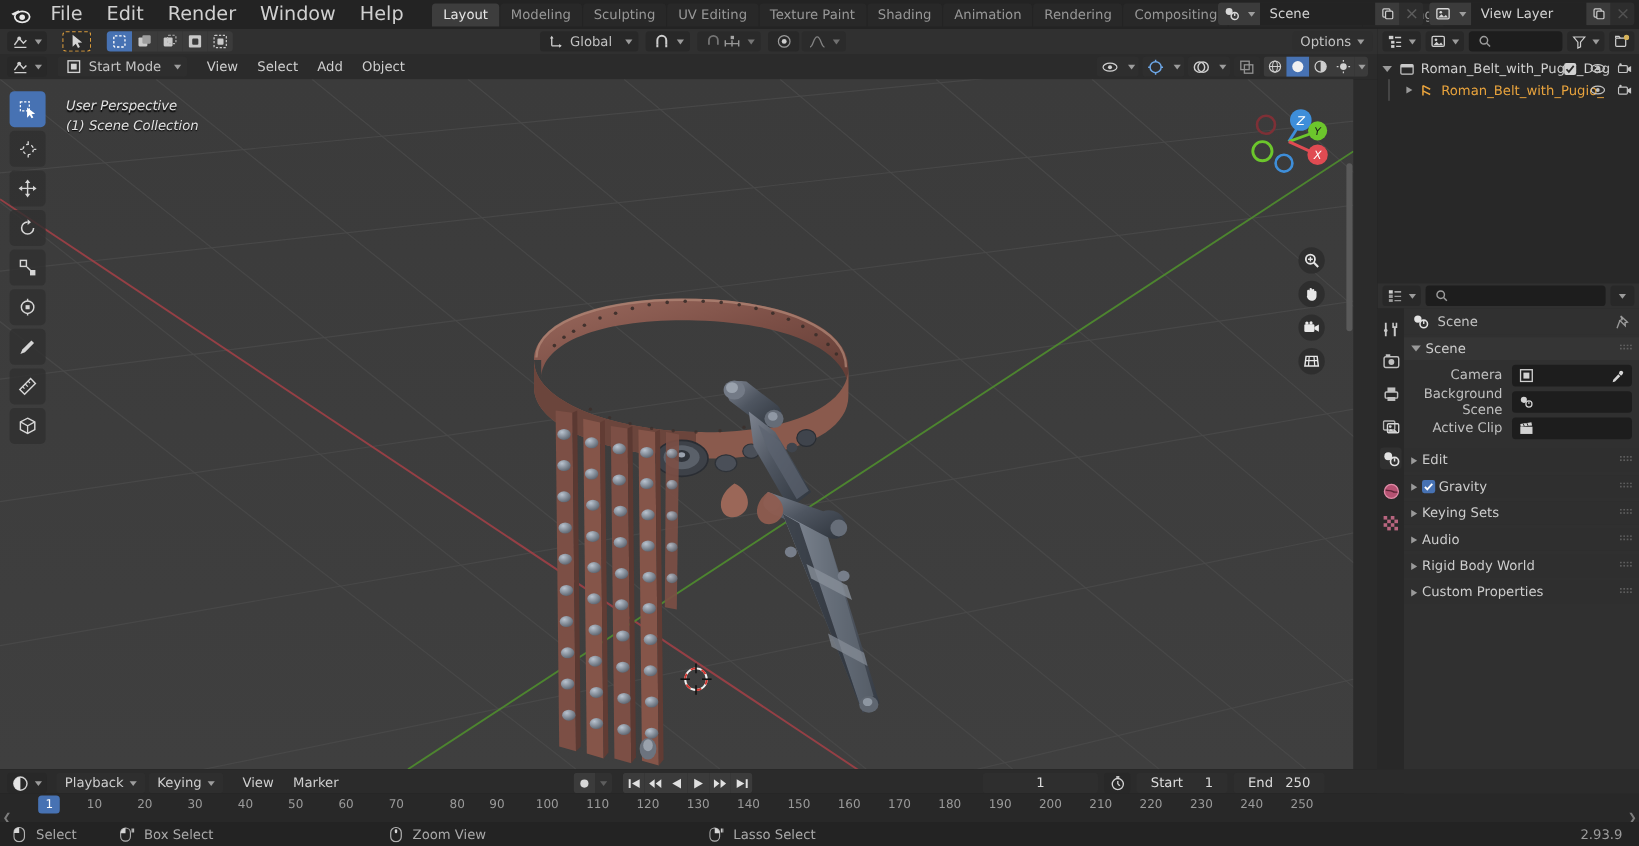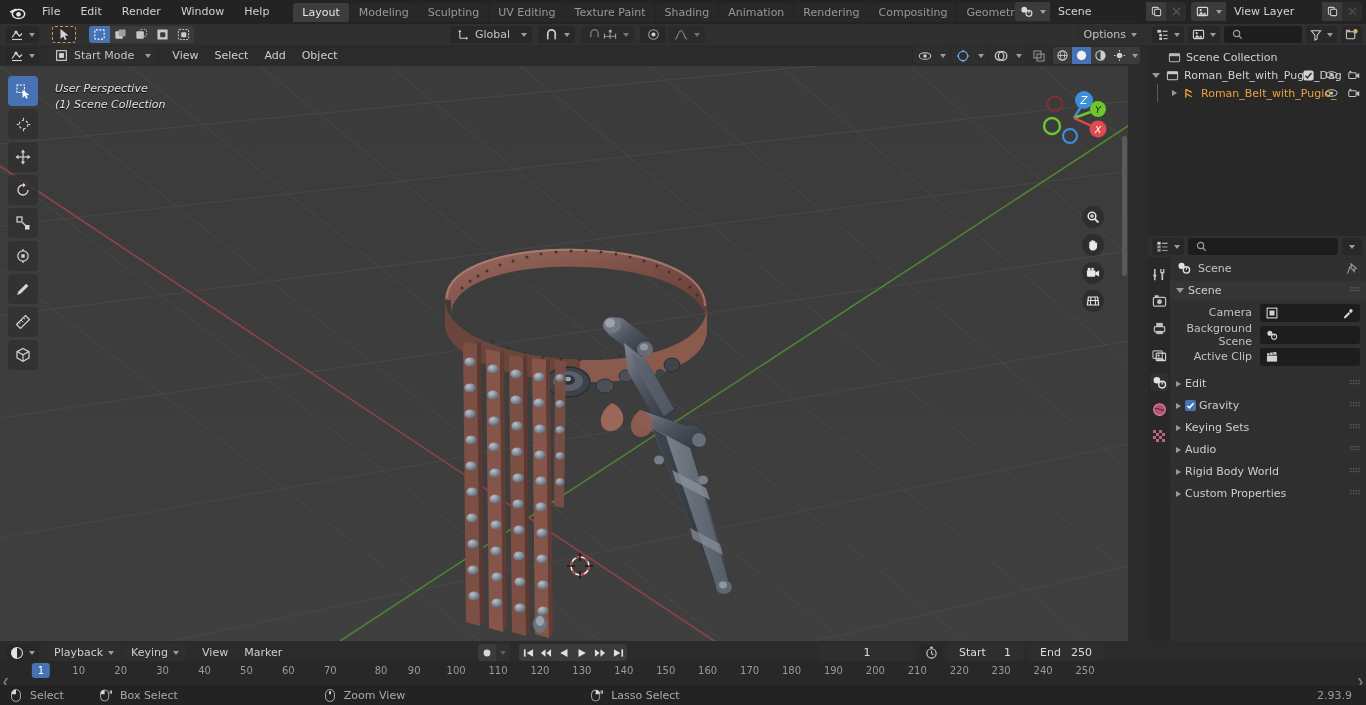--- a/index.html
+++ b/index.html
@@ -15,21 +15,21 @@
   
   .row{display:flex;align-items:center;}
   .btn{display:flex;align-items:center;justify-content:center;background:#2e2e2e;border-radius:3px;height:18px;padding:0 7px;color:#c3c3c3;white-space:nowrap;}
   .caret{width:0;height:0;border-left:3px solid transparent;border-right:3px solid transparent;border-top:4px solid #b0b0b0;margin-left:5px;opacity:.85;}
   .icoBox{width:16px;height:16px;display:inline-flex;align-items:center;justify-content:center;}
   svg{display:block;}
 
   
   .topbar{position:absolute;left:0;top:0;width:1366px;height:24px;background:#232323;display:flex;align-items:center;padding-left:6px;}
   .blender-logo{width:22px;height:22px;display:flex;align-items:center;justify-content:center;margin-right:4px;}
-  .menuitem{padding:0 10px;height:20px;line-height:20px;font-size:11px;color:#d0d0d0;border-radius:3px;}
+  .menuitem{padding:0 10px;height:20px;line-height:20px;font-size:16px;color:#d0d0d0;border-radius:3px;}
   .wstabs{display:flex;align-items:center;margin-left:14px;height:24px;}
   .wstab{padding:0 9px;height:19px;line-height:19px;font-size:11px;color:#989898;border-radius:3px 3px 0 0;background:#282828;margin-right:1px;}
   .wstab.active{background:#3d3d3d;color:#e6e6e6;}
   .wstab.plus{background:transparent;color:#9a9a9a;padding:0 7px;font-size:13px;}
   .topright{position:absolute;right:4px;top:2px;display:flex;align-items:center;gap:5px;}
   .idblock{display:flex;align-items:center;height:19px;background:#2b2b2b;border-radius:3px;overflow:hidden;}
   .idicon{display:flex;align-items:center;gap:2px;padding:0 4px 0 5px;height:19px;background:#3b3b3b;}
   .idname{background:#232323;height:19px;line-height:19px;padding:0 8px;color:#d3d3d3;font-size:11px;min-width:96px;}
   .idbtn{width:20px;height:19px;display:flex;align-items:center;justify-content:center;background:#3b3b3b;}
   .idbtn.dim{opacity:.4;background:#333;}
@@ -840,30 +840,20 @@
             </g>
           </svg>
       </div>
     </div>
 
     <div class="vscroll"></div>
   </div>
   <div class="vpedge"></div>
 
   <div class="outliner">
-    <div class="olrow">
-      <span style="width:14px"></span>
-      <span class="icoBox">
-        <svg width="13" height="13" viewBox="0 0 14 14">
-            <rect x="1.5" y="3" width="11" height="8.5" rx="1" fill="none" stroke="#b9b9b9" stroke-width="1.1"></rect>
-            <rect x="1.5" y="3" width="11" height="2.6" fill="#b9b9b9"></rect>
-          </svg>
-      </span>
-      <span class="olname">Scene Collection</span>
-    </div>
 
     <div class="olrow">
       <span class="disctri open"></span>
       <span class="icoBox">
         <svg width="13" height="13" viewBox="0 0 14 14">
             <rect x="1.5" y="3" width="11" height="8.5" rx="1" fill="none" stroke="#c9c9c9" stroke-width="1.1"></rect>
             <rect x="1.5" y="3" width="11" height="2.6" fill="#c9c9c9"></rect>
           </svg>
       </span>
       <span class="olname">Roman_Belt_with_Pugio_Dag</span>

